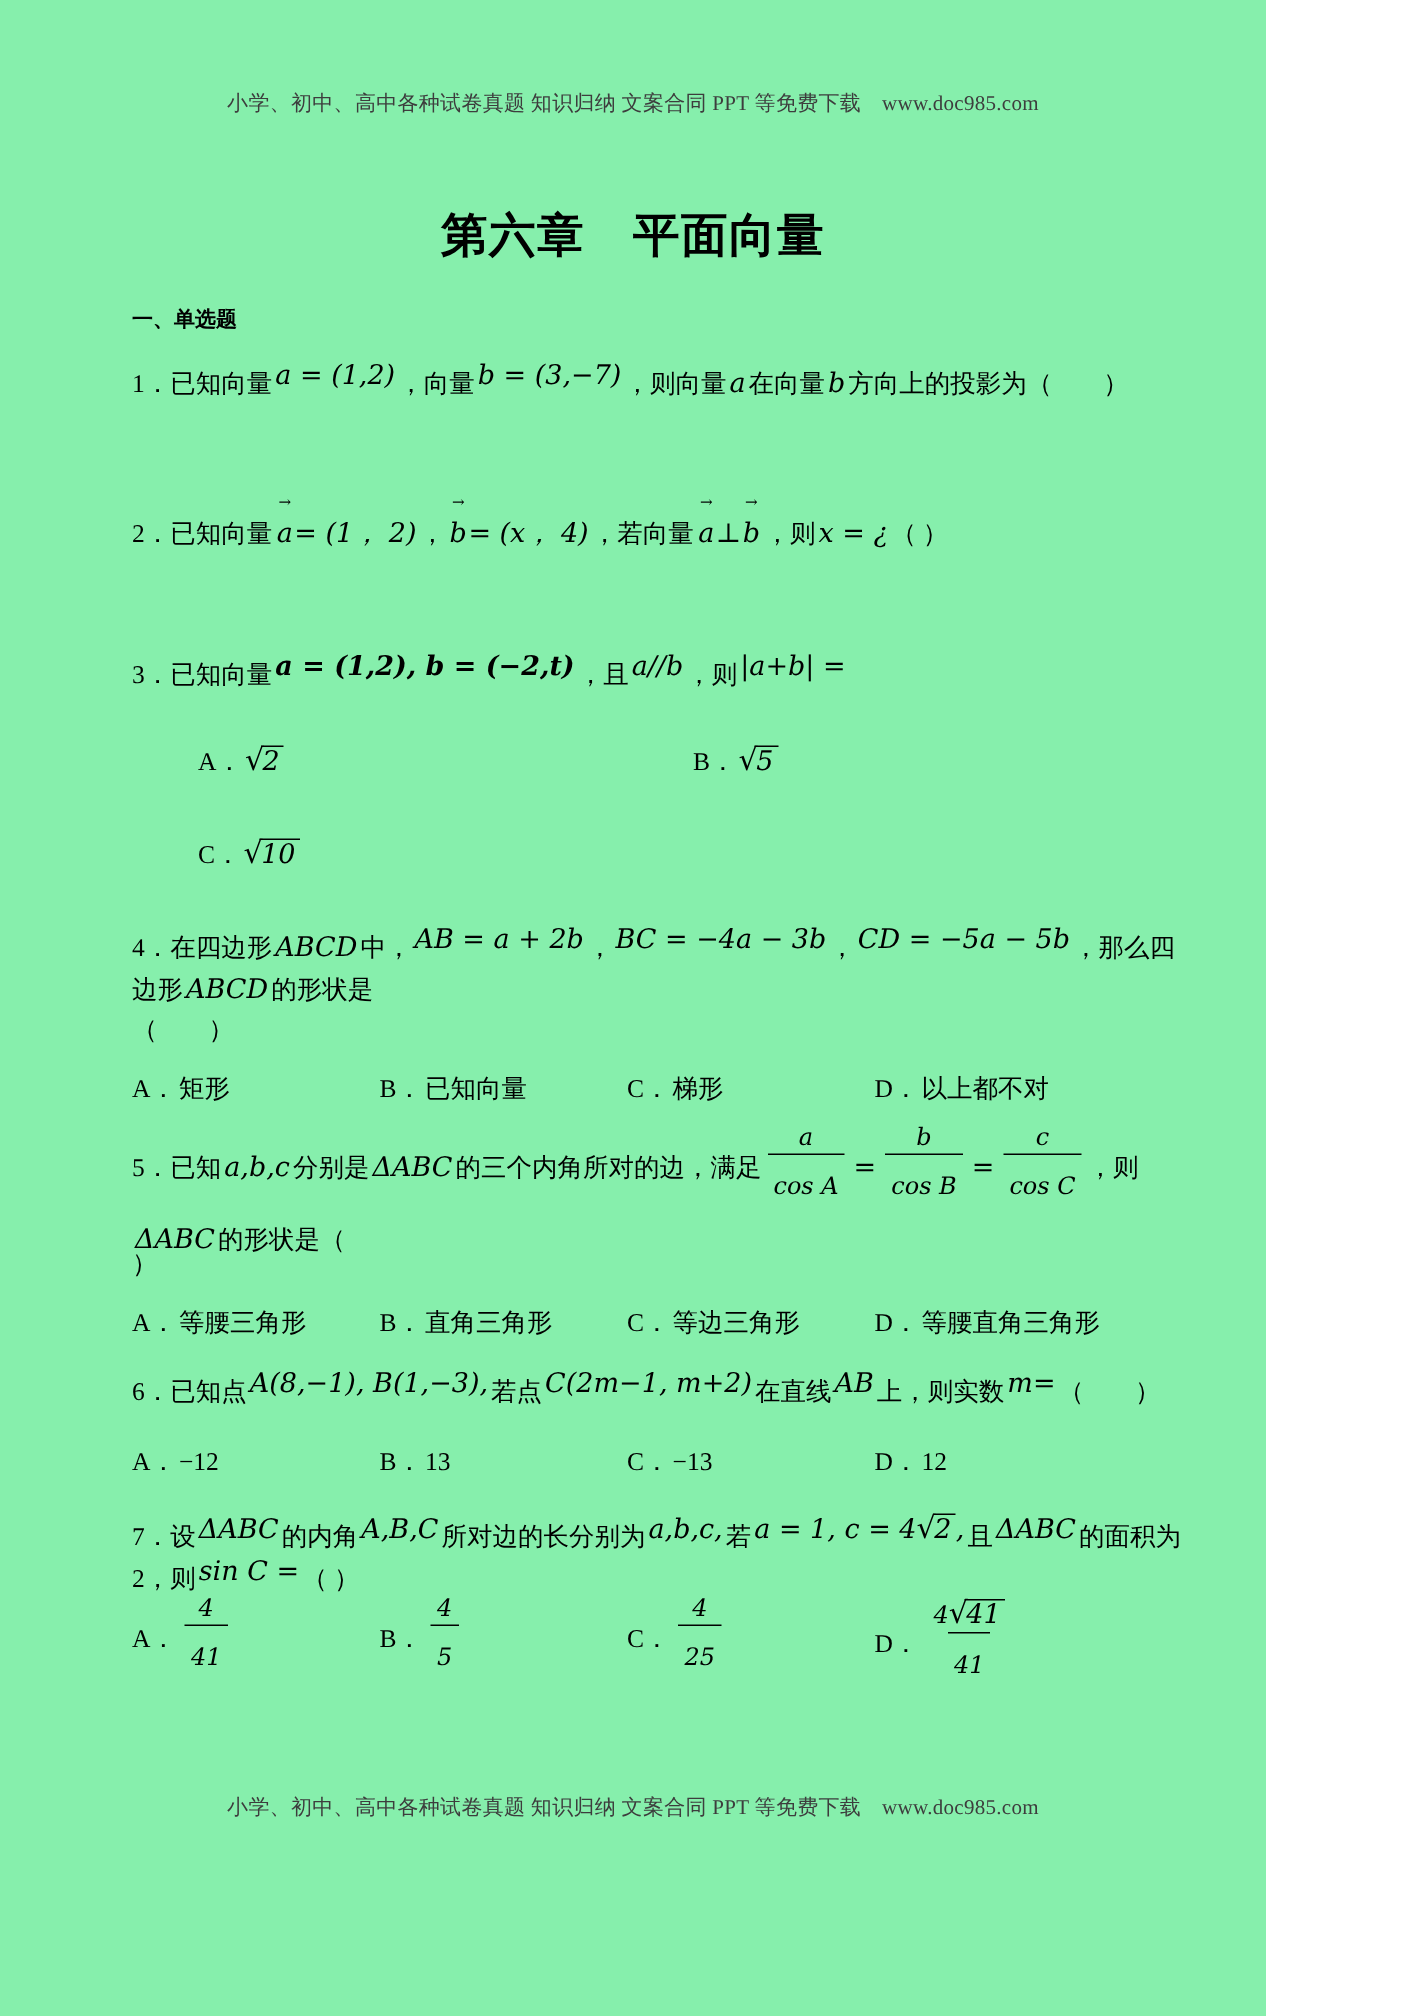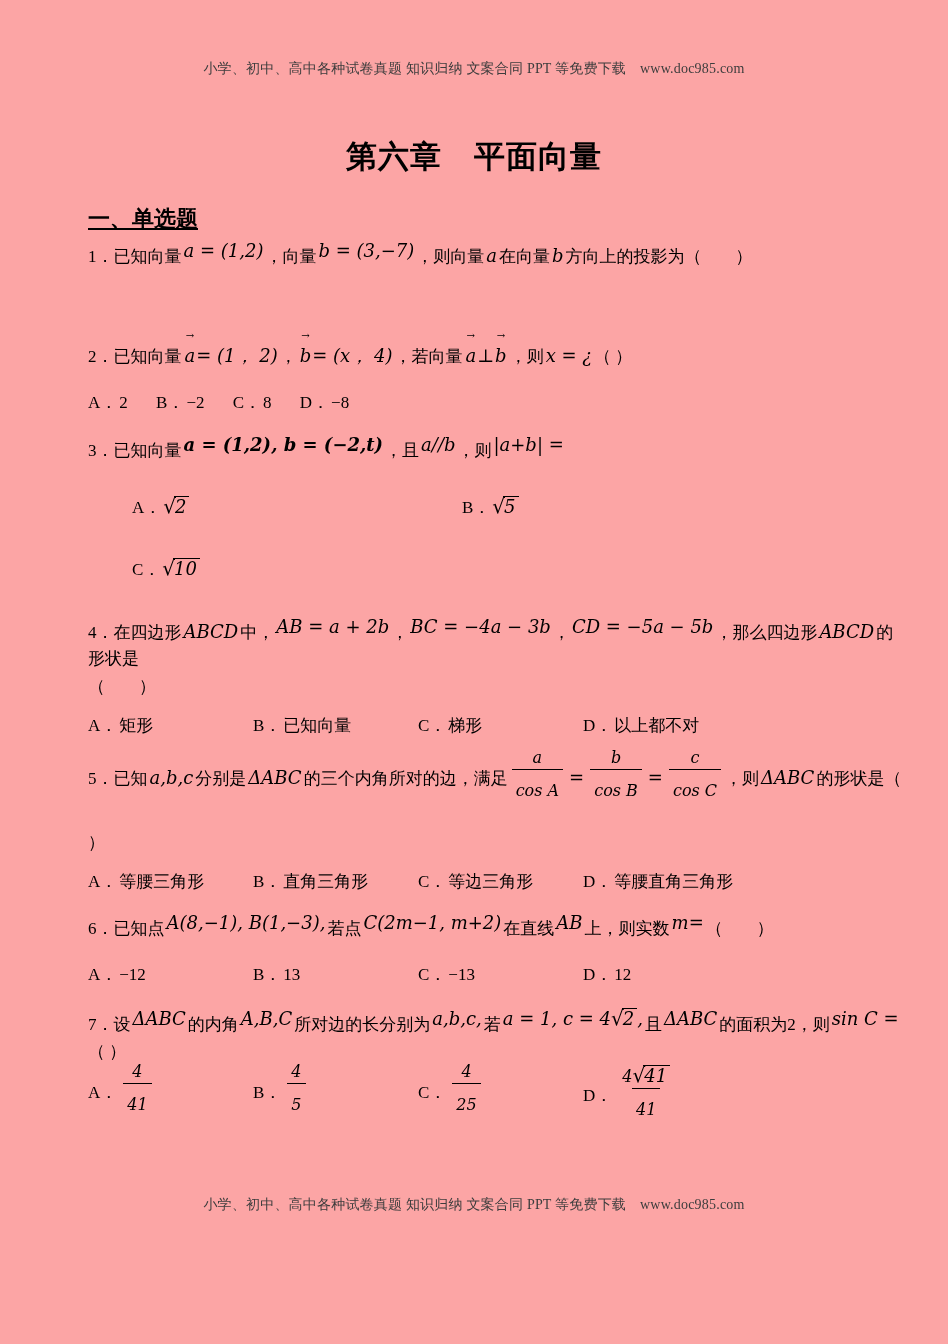--- a/index.html
+++ b/index.html
@@ -2,38 +2,38 @@
 <html><head>
 <meta charset="utf-8">
 <style>
   * { box-sizing: border-box; }
   html, body { margin: 0; padding: 0; }
   body {
     width: 950px; height: 1344px; background: #ffffff;
     font-family: "Liberation Serif", "DejaVu Serif", serif;
     color: #000;
   }
-  .page { position: relative; width: 948px; height: 1344px; background: #fca5a5; overflow: hidden; }
+  .page { position: relative; width: 844px; height: 1344px; background: #86efac; overflow: hidden; }
   .abs { position: absolute; }
 
   .meta-line {
     left: 0; right: 0; text-align: center;
     font-size: 14px; color: #3d3d3d; letter-spacing: 0.2px;
   }
   .meta-line .meta-url { margin-left: 14px; }
 
   .doc-title {
     left: 0; right: 0; text-align: center;
     font-family: "Liberation Sans", "DejaVu Sans", sans-serif;
     font-size: 31px; font-weight: bold; letter-spacing: 1px;
   }
   .section-heading {
     left: 88px;
     font-family: "Liberation Sans", "DejaVu Sans", sans-serif;
-    font-size: 22px; font-weight: bold; text-decoration: underline;
+    font-size: 14px; font-weight: bold;
   }
 
   .qline { left: 88px; right: 45px; font-size: 17px; line-height: 1.55; }
 
   .math {
     font-family: "DejaVu Serif", "Liberation Serif", serif;
     font-style: italic; font-size: 18px; padding: 0 2px;
   }
   .mbold { font-weight: bold; }
   .raise { position: relative; top: -5px; margin-top: 28px; }
@@ -78,26 +78,20 @@
   <div class="abs doc-title" style="top:136px">第六章　平面向量</div>
 
   <div class="abs section-heading" style="top:204px">一、单选题</div>
 
   <div class="abs qline" style="top:242px">
     <span>1．已知向量</span><span class="math raise">a = (1,2)</span><span>，向量</span><span class="math raise">b = (3,−7)</span><span>，则向量</span><span class="math">a</span><span>在向量</span><span class="math">b</span><span>方向上的投影为（　　）</span>
   </div>
 
   <div class="abs qline" style="top:342px">
     <span>2．已知向量</span><span class="math"><span class="vec"><span class="arr">→</span><span>a</span></span><span>= (1， 2)</span></span><span>，</span><span class="math"><span class="vec"><span class="arr">→</span><span>b</span></span><span>= (x， 4)</span></span><span>，若向量</span><span class="math"><span class="vec"><span class="arr">→</span><span>a</span></span><span class="upright">⊥</span><span class="vec"><span class="arr">→</span><span>b</span></span></span><span>，则</span><span class="math">x = ¿</span><span>（ ）</span>
-  </div>
-  <div class="abs qline inline-opts" style="top:390px">
-    <span class="pair"><span class="opt-label">A．</span><span>2</span></span>
-    <span class="pair"><span class="opt-label">B．</span><span>−2</span></span>
-    <span class="pair"><span class="opt-label">C．</span><span>8</span></span>
-    <span class="pair"><span class="opt-label">D．</span><span>−8</span></span>
   </div>
 
   <div class="abs qline" style="top:436px">
     <span>3．已知向量</span><span class="math mbold raise">a = (1,2), b = (−2,t)</span><span>，且</span><span class="math raise">a//b</span><span>，则</span><span class="math raise">|a+b| =</span>
   </div>
   <div class="abs opt-row" style="top:494px">
     <div class="opt-col wide"><span class="opt-label">A．</span><span class="sqrt"><span class="rsign">√</span><span class="radicand">2</span></span></div>
     <div class="opt-col"><span class="opt-label">B．</span><span class="sqrt"><span class="rsign">√</span><span class="radicand">5</span></span></div>
   </div>
   <div class="abs opt-row" style="top:556px">

